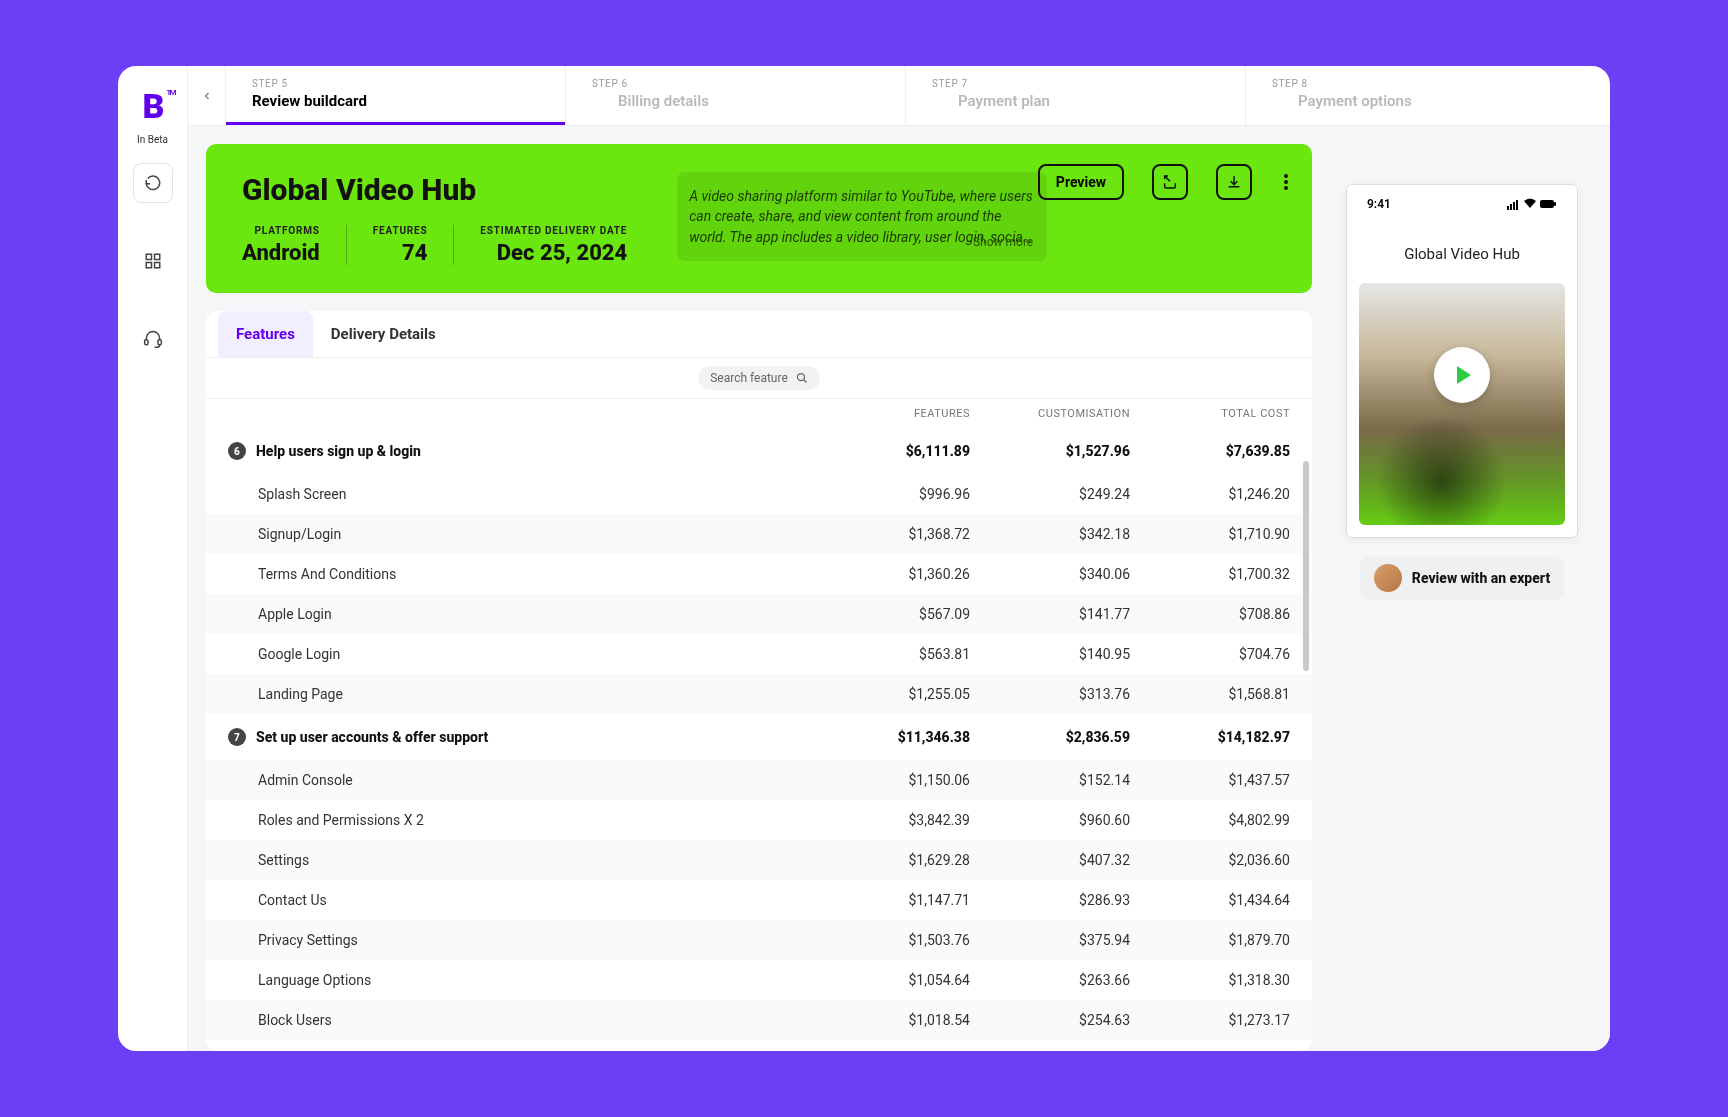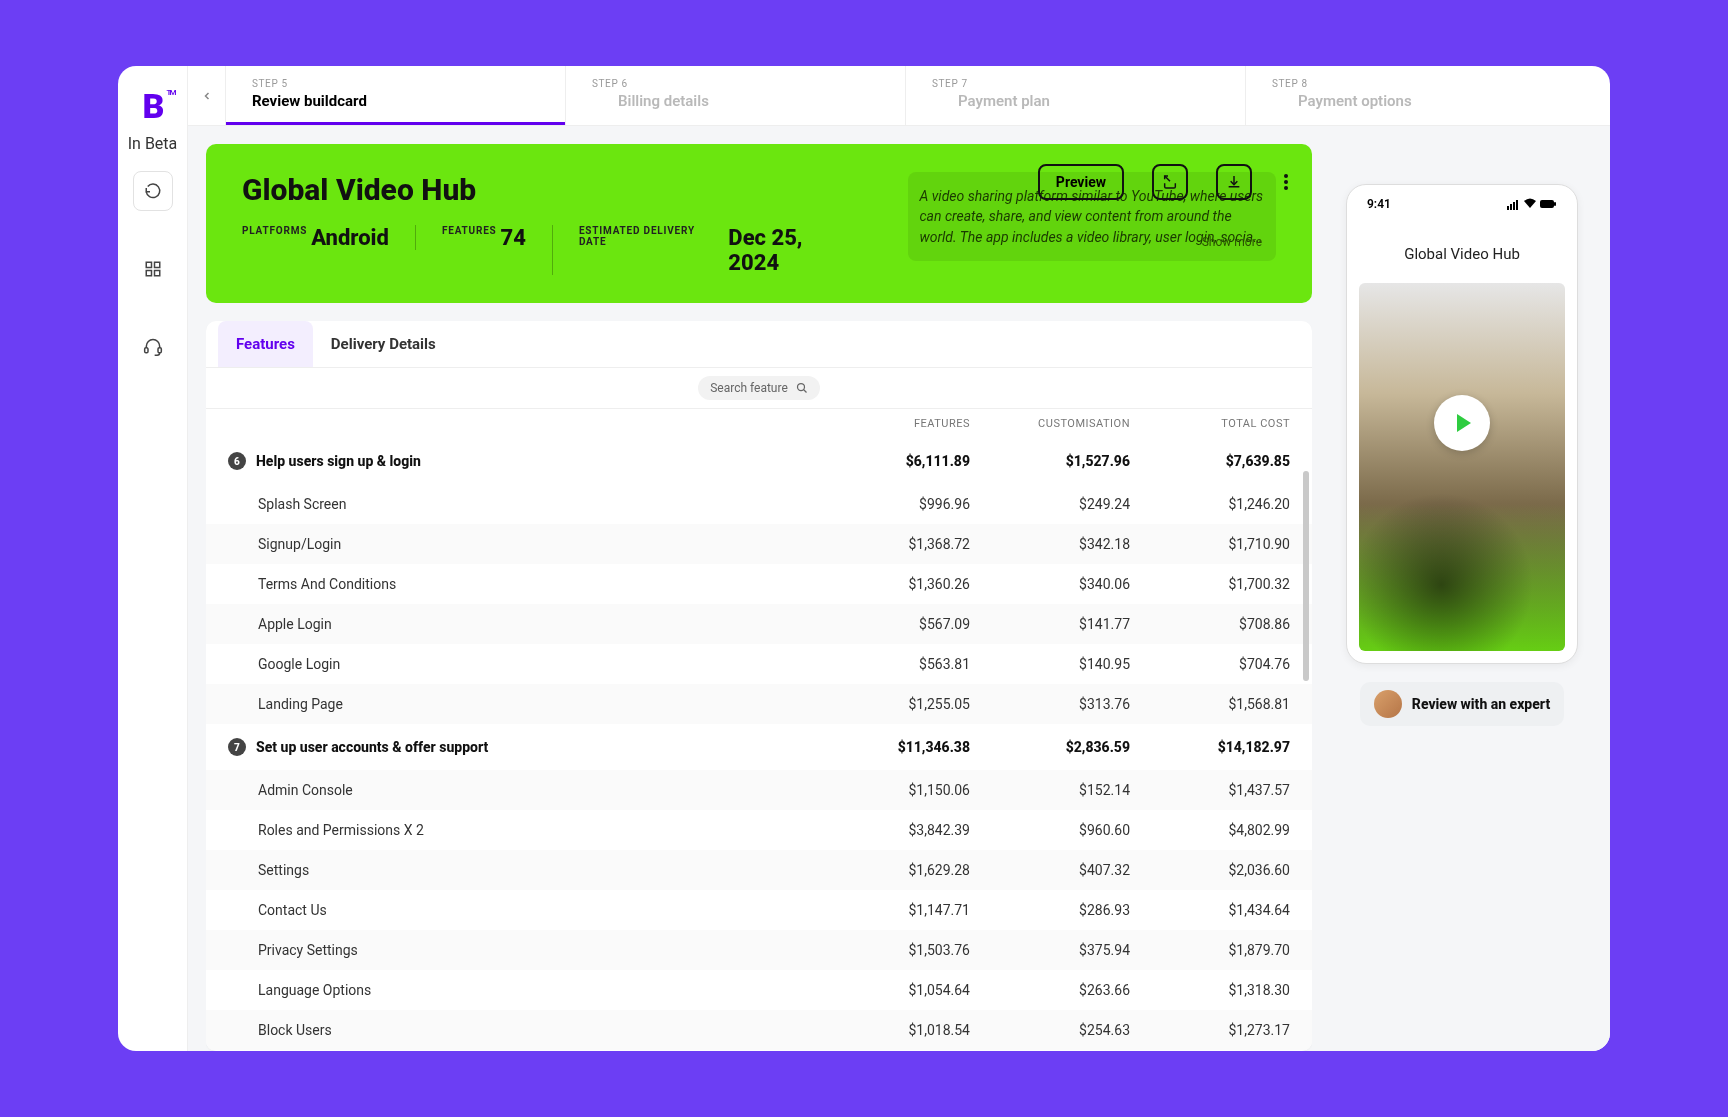--- a/index.html
+++ b/index.html
@@ -2,21 +2,21 @@
 <html><head>
 <meta charset="utf-8">
 <style>
 * { margin:0; padding:0; box-sizing:border-box; font-family: -apple-system, BlinkMacSystemFont, "Segoe UI", Roboto, sans-serif; }
 body { background:#6C3EF4; width:1728px; height:1117px; display:flex; align-items:center; justify-content:center; overflow:hidden; }
 .window { width:1492px; height:985px; background:#fff; border-radius:18px; display:flex; overflow:hidden; position:relative; }
 
 .sidebar-rail { width:70px; display:flex; flex-direction:column; align-items:center; padding-top:20px; gap:18px; border-right:1px solid #eee; }
 .logo-B { font-size:34px; font-weight:900; color:#6200EE; letter-spacing:-2px; position:relative; }
 .logo-tm { font-size:8px; font-weight:600; position:absolute; top:2px; right:-12px; }
-.in-beta { font-size:16px; color:#333; margin-top:-10px; }
+.in-beta { font-size:10px; color:#333; margin-top:-10px; }
 .rail-btn { width:40px; height:40px; border:1px solid #e2e2e2; border-radius:8px; display:flex; align-items:center; justify-content:center; cursor:pointer; }
 .rail-icon { width:40px; height:40px; display:flex; align-items:center; justify-content:center; margin-top:20px; cursor:pointer; color:#555; }
 
 .main-col { flex:1; display:flex; flex-direction:column; overflow:hidden; }
 
 .steps-row { height:60px; display:flex; border-bottom:1px solid #eee; align-items:stretch; }
 .back-chip { width:38px; display:flex; align-items:center; justify-content:center; border-right:1px solid #eee; cursor:pointer; }
 .step-tab { flex:0 0 340px; padding:12px 26px; border-right:1px solid #eee; position:relative; }
 .step-tab.active::after { content:""; position:absolute; left:0; right:0; bottom:0; height:3px; background:#6200EE; }
 .step-label { font-size:10px; letter-spacing:.6px; color:#9a9a9a; text-transform:uppercase; }
@@ -24,21 +24,21 @@
 .step-tab.inactive .step-title { color:#b9b9b9; font-weight:600;margin-left:26px; }
 
 .content-area { flex:1; background:#f5f6f8; padding:18px 18px 0 18px; display:flex; gap:20px; overflow:hidden; }
 .left-pane { flex:1; display:flex; flex-direction:column; overflow:hidden; }
 .right-pane { width:260px; display:flex; flex-direction:column; align-items:center; padding-top:10px; }
 
 .hero { background:#6BE60F; border-radius:10px; padding:28px 36px; position:relative; display:flex; align-items:flex-start; gap:26px; }
 .hero-left { display:flex; flex-direction:column; gap:18px; }
 .hero-title { font-size:30px; font-weight:800; color:#111; }
 .hero-stats { display:flex; gap:26px; align-items:flex-start; }
-.hstat { display:flex; flex-direction:row; gap:4px; }
+.hstat { display:flex; flex-direction:column; gap:4px;align-items:flex-end; }
 .hstat.sep { border-left:1px solid rgba(0,0,0,.25); padding-left:26px; }
 .hstat-label { font-size:10px; font-weight:700; letter-spacing:.8px; color:#222; text-transform:uppercase; }
 .hstat-value { font-size:22px; font-weight:800; color:#111; }
 
 .desc-box { width:370px; background:rgba(0,0,0,.08); border-radius:8px; padding:14px 12px; margin-left:24px; font-style:italic; font-size:14px; color:#1a3a00; line-height:1.45; position:relative; }
 .show-more { position:absolute; bottom:10px; right:14px; font-size:12px; font-style:normal; color:#2a5200; cursor:pointer; }
 
 .hero-actions { position:absolute; top:20px; right:20px; display:flex; gap:28px; align-items:center; }
 .btn-outline { border:2px solid #111; background:transparent; border-radius:8px; padding:8px 16px; font-weight:700; font-size:14px; cursor:pointer; }
 .btn-sq { width:36px; height:36px; border:2px solid #111; border-radius:8px; display:flex; align-items:center; justify-content:center; cursor:pointer; }
@@ -60,21 +60,21 @@
 .group-head { display:flex; align-items:center; padding:14px 22px; font-size:14px; font-weight:800; color:#111; }
 .badge-num { width:18px; height:18px; border-radius:50%; background:#444; color:#fff; font-size:10px; display:flex; align-items:center; justify-content:center; margin-right:10px; }
 .row { display:flex; align-items:center; padding:12px 22px 12px 52px; font-size:14px; color:#333; }
 .row:nth-child(odd){ background:#fafafa; }
 .cell-f, .cell-c, .cell-t { width:160px; text-align:right; font-variant-numeric:tabular-nums; }
 .cell-name { flex:1; }
 
 .scroll-ind { position:absolute; right:3px; top:150px; width:6px; height:210px; background:#c9c9c9; border-radius:3px; }
 
 
-.phone { width:232px; height:480px; background:#fff; border-radius:20px; border:1px solid #ddd; padding:12px; margin-top:30px; display:flex; flex-direction:column; overflow:hidden; position:relative; box-shadow:0 2px 8px rgba(0,0,0,.06); }
+.phone { width:232px; height:354px; background:#fff; border-radius:6px; border:1px solid #ddd; padding:12px; margin-top:30px; display:flex; flex-direction:column; overflow:hidden; position:relative; box-shadow:0 2px 8px rgba(0,0,0,.06); }
 .phone-status { display:flex; justify-content:space-between; align-items:center; font-size:12px; font-weight:600; padding:0 8px; }
 .phone-title { text-align:center; font-size:15px; margin-top:34px; color:#222; }
 .phone-hero { flex:1; margin-top:20px; border-radius:6px; position:relative; overflow:hidden;
   background:
     radial-gradient(circle at 40% 82%, rgba(0,0,0,.55) 0%, rgba(0,0,0,0) 28%),
     linear-gradient(to top, rgba(107,230,15,.85) 0%, rgba(107,230,15,0) 40%),
     linear-gradient(180deg, #e6e6e6 0%, #c7b899 30%, #7b6a4a 60%, #4b4430 100%);
 }
 .play-disc { position:absolute; top:38%; left:50%; transform:translate(-50%,-50%); width:56px; height:56px; background:#fff; border-radius:50%; display:flex; align-items:center; justify-content:center; box-shadow:0 2px 8px rgba(0,0,0,.2); }
 .play-tri { width:0; height:0; border-left:14px solid #2ecc40; border-top:9px solid transparent; border-bottom:9px solid transparent; margin-left:4px; }

